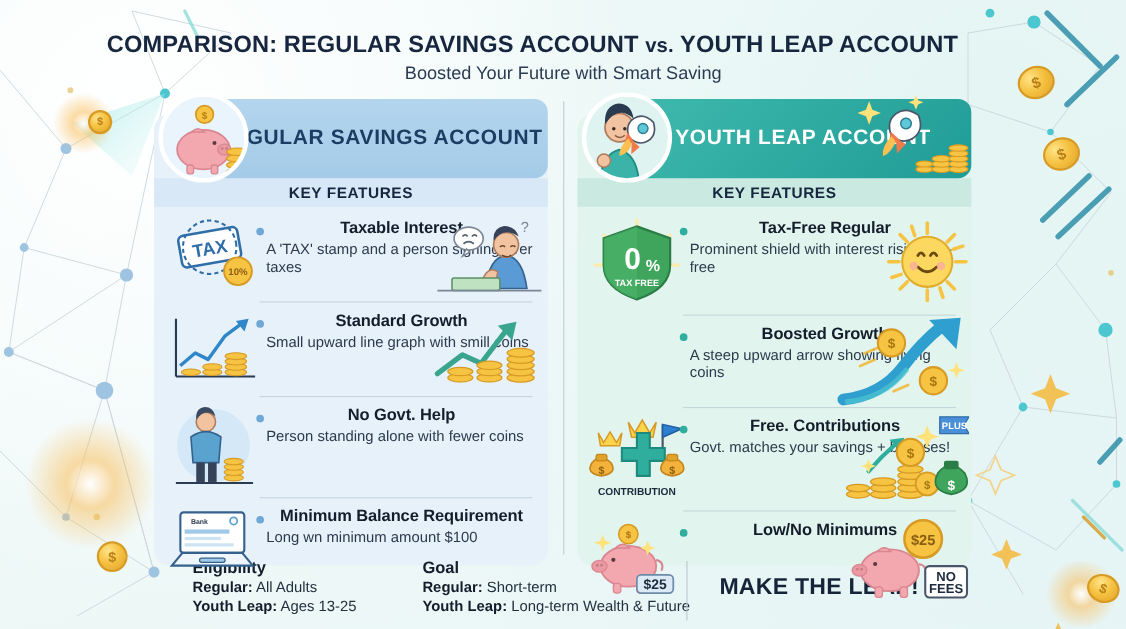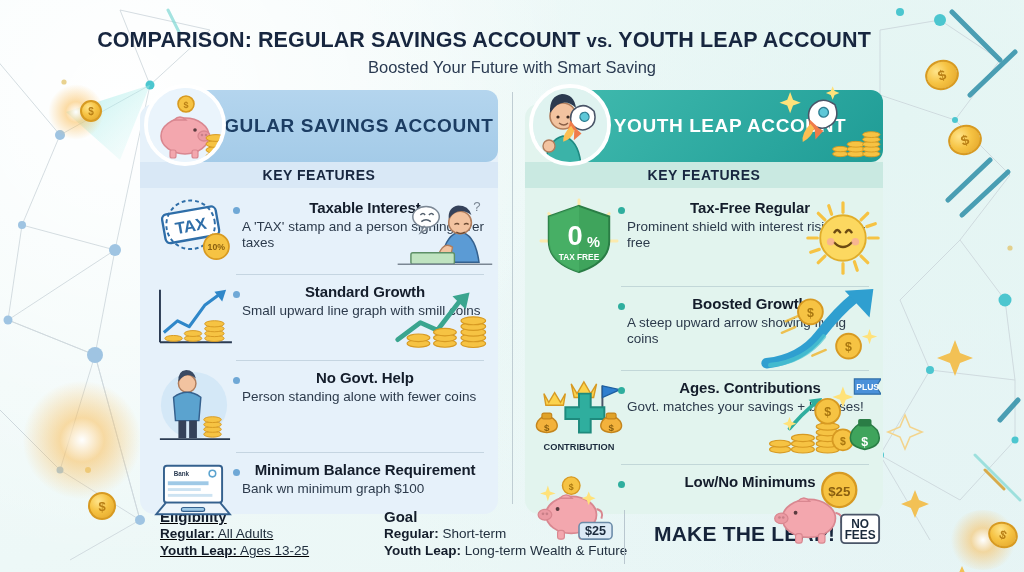--- a/index.html
+++ b/index.html
@@ -408,21 +408,21 @@
             <rect x="18" y="22" width="42" height="4" fill="#9fc9e6"></rect>
             <rect x="18" y="29" width="34" height="3" fill="#cde3f2"></rect>
             <rect x="18" y="35" width="46" height="3" fill="#cde3f2"></rect>
             <path d="M6 56 l10 -12 56 0 10 12 Z" fill="#eef5fb" stroke="#35618e" stroke-width="2"></path>
             <rect x="32" y="49" width="24" height="4" rx="2" fill="#9fc9e6" stroke="#35618e" stroke-width="1.2"></rect>
           </svg>
         </div>
         <div class="f-text">
           <span class="bullet"></span>
           <div class="f-title">Minimum Balance Requirement</div>
-          <div class="f-desc">Bank wn minimum graph $100</div>
+          <div class="f-desc">Long wn minimum amount $100</div>
         </div>
       </div>
 
     </div>
   </div>
 
   <div class="col col-right panel-right">
     <div class="panel-body"></div>
 
     <div class="title-bar">
@@ -574,21 +574,21 @@
             <g>
               <path d="M72 44 q8 -10 18 0 q6 10 -9 12 q-15 -2 -9 -12 Z" fill="#f3b23c" stroke="#c4851c" stroke-width="1.5"></path>
               <rect x="76" y="36" width="10" height="6" rx="2" fill="#e0a228" stroke="#c4851c" stroke-width="1.2"></rect>
               <text x="81" y="54" font-size="10" text-anchor="middle" fill="#8a5f10" font-family="Liberation Sans, sans-serif" font-weight="bold">$</text>
             </g>
             <text x="48" y="74" font-size="9.5" text-anchor="middle" fill="#1b2a3c" font-family="Liberation Sans, sans-serif" font-weight="bold">CONTRIBUTION</text>
           </svg>
         </div>
         <div class="f-text">
           <span class="bullet"></span>
-          <div class="f-title">Ages. Contributions</div>
+          <div class="f-title">Free. Contributions</div>
           <div class="f-desc">Govt. matches your savings + bonuses!</div>
         </div>
         <svg class="f-deco" viewBox="0 0 126 84" width="120" height="80">
           <path d="M30 54 q12 -14 26 -26" fill="none" stroke="#2fae9e" stroke-width="4" stroke-linecap="round"></path>
           <path d="M50 24 l14 -2 -3 14 Z" fill="#2fae9e"></path>
           <g fill="#f6c343" stroke="#d79a22" stroke-width="1.2">
             <ellipse cx="20" cy="76" rx="11" ry="3.6"></ellipse>
               <ellipse cx="20" cy="70" rx="11" ry="3.6"></ellipse>
             <ellipse cx="44" cy="76" rx="12" ry="3.8"></ellipse>
               <ellipse cx="44" cy="70" rx="12" ry="3.8"></ellipse>
@@ -656,21 +656,21 @@
           <rect x="76" y="48" width="40" height="30" rx="4" fill="#ffffff" stroke="#4a5568" stroke-width="2"></rect>
           <text x="96" y="62" font-size="12.5" text-anchor="middle" fill="#1b2a3c" font-family="Liberation Sans, sans-serif" font-weight="bold">NO</text>
           <text x="96" y="74" font-size="12.5" text-anchor="middle" fill="#1b2a3c" font-family="Liberation Sans, sans-serif" font-weight="bold">FEES</text>
         </svg>
       </div>
 
     </div>
   </div>
 
   <div class="footer">
-    <div class="foot-col" style="left:160px;text-decoration:underline;">
+    <div class="foot-col" style="left:175px;">
       <div class="foot-head">Eligibility</div>
       <div class="foot-line">
         <b>Regular:</b>
         <span>All Adults</span>
       </div>
       <div class="foot-line">
         <b>Youth Leap:</b>
         <span>Ages 13-25</span>
       </div>
     </div>

